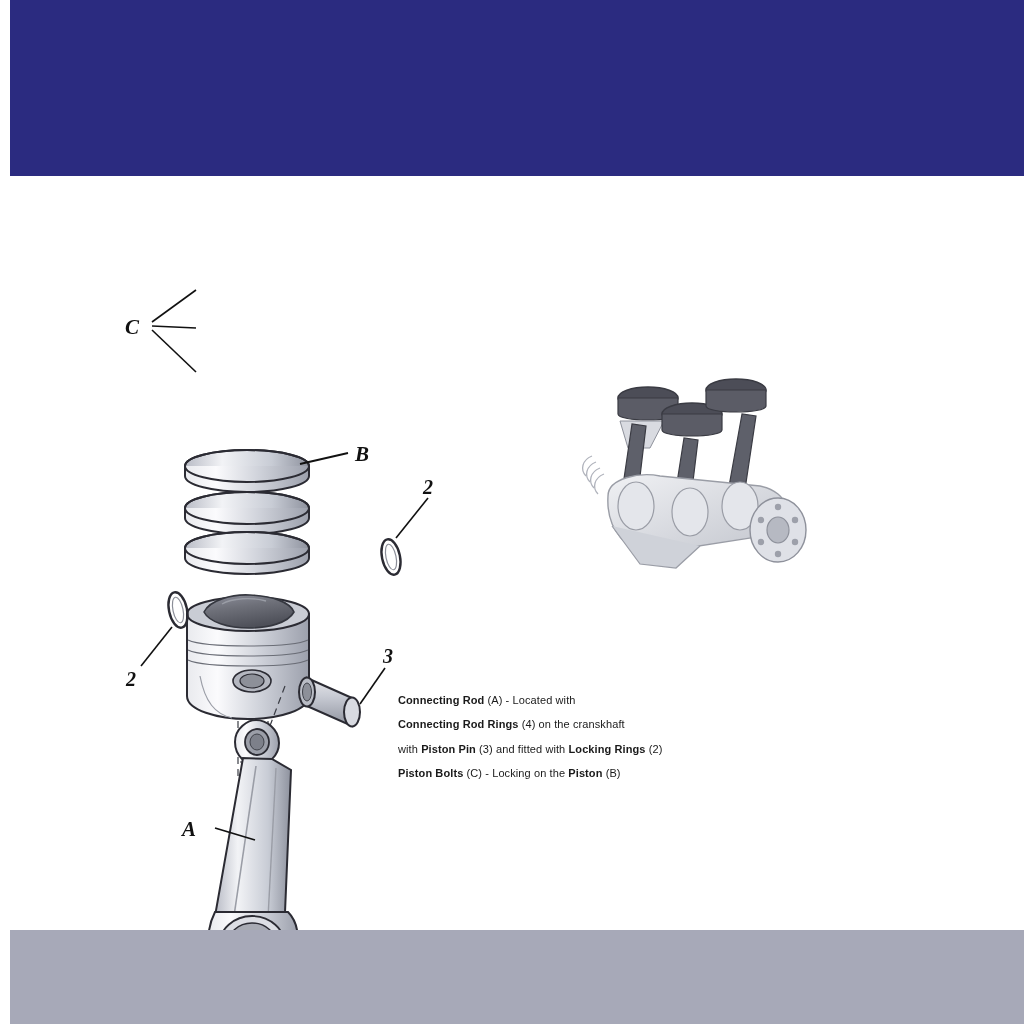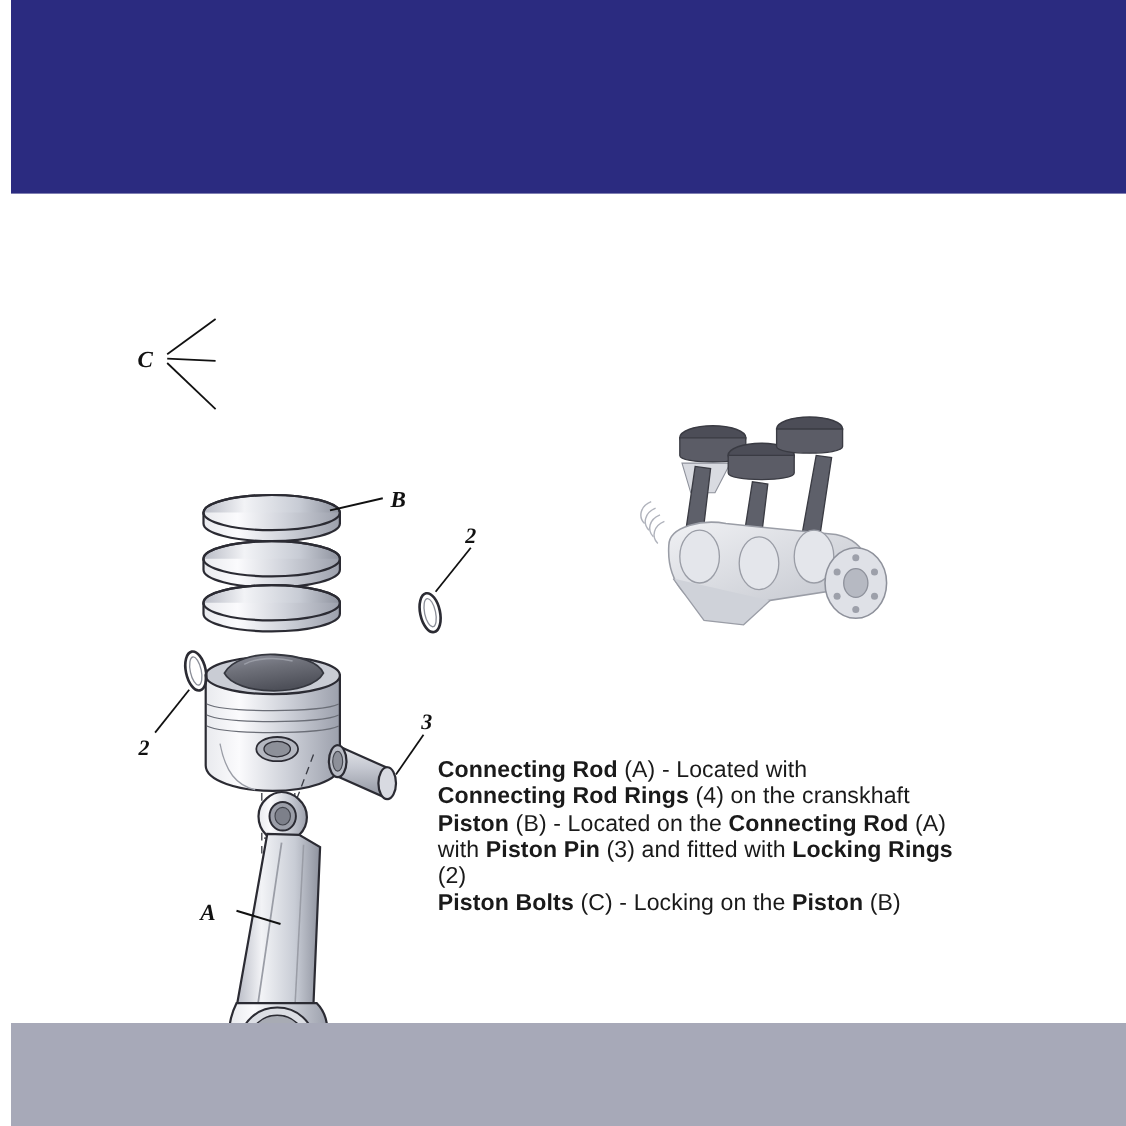--- a/index.html
+++ b/index.html
@@ -46,21 +46,21 @@
     width: 1014px;
     height: 94px;
     background: #a7a9b8;
   }
   
   .caption {
     position: absolute;
     left: 398px;
     top: 688px;
     width: 470px;
-    font-size: 21px;
+    font-size: 11px;
     line-height: 24.3px;
     color: #1a1a1a;
     letter-spacing: 0.1px;
   }
   .caption b { font-weight: bold; }
   
   .diagram {
     position: absolute;
     left: 0;
     top: 176px;
@@ -292,23 +292,20 @@
   </div>
 
   <div class="caption">
     <div>
       <b>Connecting Rod</b><span> (A) - Located with</span>
     </div>
     <div>
       <b>Connecting Rod Rings</b><span> (4) on the cranskhaft</span>
     </div>
     <div>
-      <b>Piston</b><span> (B) - Located on the </span><b>Connecting Rod</b><span> (A)</span>
-    </div>
-    <div>
       <span>with </span><b>Piston Pin</b><span> (3) and fitted with </span><b>Locking Rings</b><span> (2)</span>
     </div>
     <div>
       <b>Piston Bolts</b><span> (C) - Locking on the </span><b>Piston</b><span> (B)</span>
     </div>
   </div>
 
 </div>
 
 </body></html>

